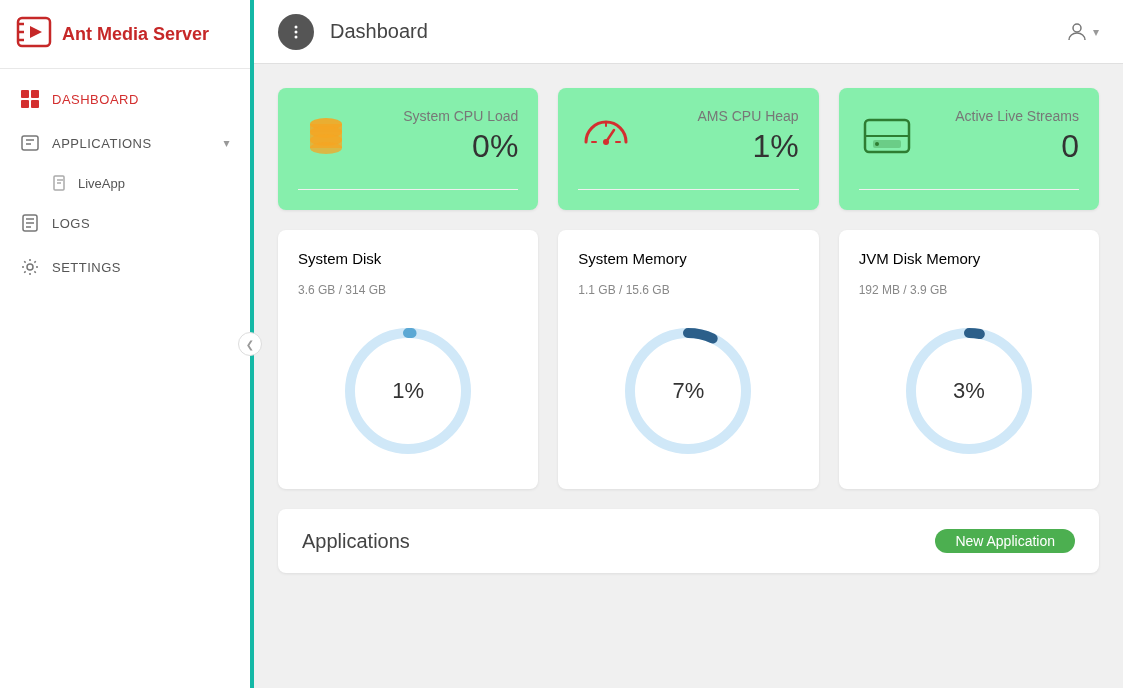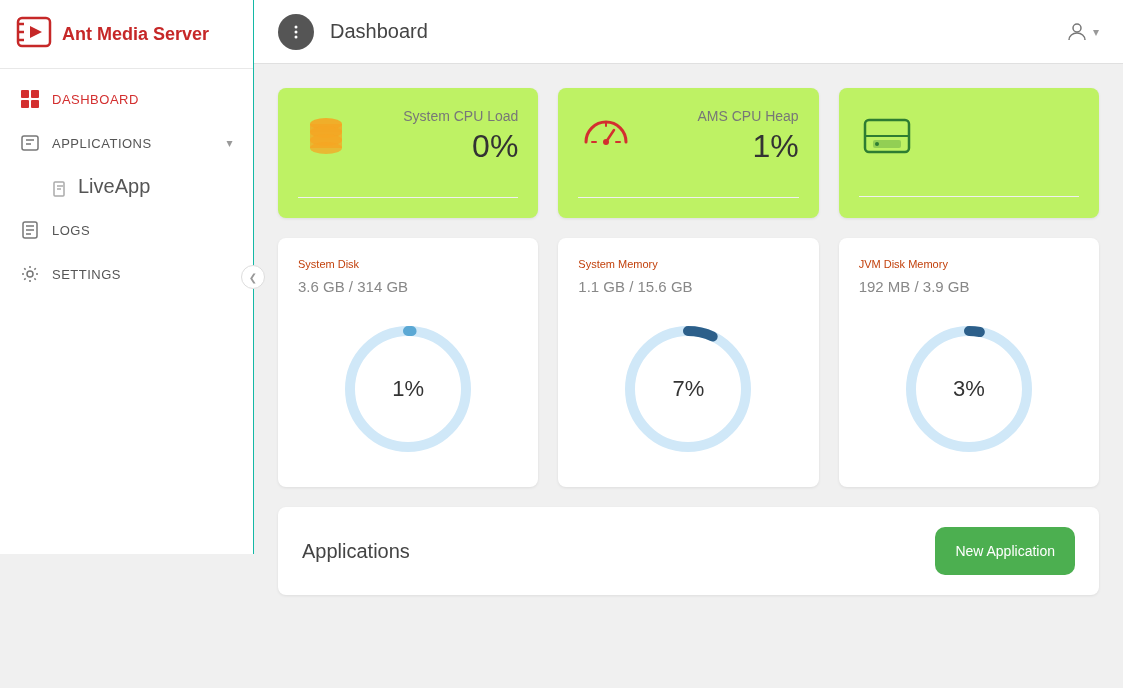--- a/index.html
+++ b/index.html
@@ -5,22 +5,22 @@
     * { box-sizing: border-box; margin: 0; padding: 0; }
     body { font-family: 'Segoe UI', Arial, sans-serif; background: #f0f0f0; display: flex; height: 688px; width: 1123px; overflow: hidden; }
 
     
     #sidebar {
       width: 254px;
       min-width: 254px;
       background: #fff;
       display: flex;
       flex-direction: column;
-      border-right: 1px solid #14b8a6;
-      height: 554px;
+      border-right: 4px solid #14b8a6;
+      height: 688px;
       position: relative;
     }
 
     .sidebar-logo {
       display: flex;
       align-items: center;
       padding: 14px 16px;
       border-bottom: 1px solid #e8e8e8;
       gap: 10px;
     }
@@ -91,21 +91,21 @@
       flex-shrink: 0;
     }
 
     .sidebar-sub-item {
       display: flex;
       align-items: center;
       padding: 10px 20px 10px 52px;
       cursor: pointer;
       gap: 10px;
       color: #555;
-      font-size: 20px;
+      font-size: 13px;
     }
 
     .sidebar-sub-icon {
       width: 16px;
       height: 16px;
       color: #999;
     }
 
     .applications-row {
       display: flex;
@@ -189,27 +189,26 @@
     }
 
     
     .cards-row {
       display: grid;
       grid-template-columns: 1fr 1fr 1fr;
       gap: 20px;
     }
 
     .card {
-      background: #bef264;
+      background: #86efac;
       border-radius: 8px;
       padding: 20px;
       box-shadow: 0 1px 3px rgba(0,0,0,0.08);
       display: flex;
       flex-direction: column;
-      gap: 8px;
     }
 
     .card-top {
       display: flex;
       align-items: flex-start;
       justify-content: space-between;
       margin-bottom: 16px;
     }
 
     .card-icon {
@@ -247,29 +246,29 @@
       background: #fff;
       border-radius: 8px;
       padding: 20px;
       box-shadow: 0 1px 3px rgba(0,0,0,0.08);
       display: flex;
       flex-direction: column;
       align-items: center;
     }
 
     .gauge-title {
-      font-size: 11px;
-      color: #c2410c;
+      font-size: 15px;
+      color: #000000;
       font-weight: 400;
       align-self: flex-start;
-      margin-bottom: 8px;
+      margin-bottom: 16px;
     }
 
     .gauge-subtitle {
-      font-size: 15px;
+      font-size: 12px;
       color: #888;
       align-self: flex-start;
       margin-bottom: 16px;
     }
 
     .gauge-circle-container {
       position: relative;
       width: 140px;
       height: 140px;
       margin: 8px auto;
@@ -303,22 +302,22 @@
     .applications-title {
       font-size: 20px;
       color: #444;
       font-weight: 400;
     }
 
     .new-app-btn {
       background: #4caf50;
       color: #fff;
       border: none;
-      border-radius: 10px;
-      padding: 16px 20px;
+      border-radius: 16px;
+      padding: 4px 20px;
       font-size: 14px;
       font-weight: 500;
       cursor: pointer;
     }
 
     
     .icon-database { color: #f5a623; }
   </style>
 </head>
 <body>
@@ -471,20 +470,24 @@
       <div class="card">
         <div class="card-top">
           <div class="card-icon">
             <svg width="56" height="56" viewBox="0 0 56 56" fill="none">
               <rect x="6" y="12" width="44" height="32" rx="4" stroke="#2e7d32" stroke-width="2.5"></rect>
               <line x1="6" y1="28" x2="50" y2="28" stroke="#2e7d32" stroke-width="2"></line>
               <rect x="14" y="32" width="28" height="8" rx="2" fill="#2e7d32" opacity="0.3"></rect>
               <circle cx="18" cy="36" r="2" fill="#2e7d32"></circle>
             </svg>
           </div>
+          <div class="card-info">
+            <div class="card-label">Active Live Streams</div>
+            <div class="card-value">0</div>
+          </div>
         </div>
         <hr class="card-divider">
       </div>
     </div>
 
     <div class="cards-row">
 
       <div class="gauge-card">
         <div class="gauge-title">System Disk</div>
         <div class="gauge-subtitle">3.6 GB / 314 GB</div>

